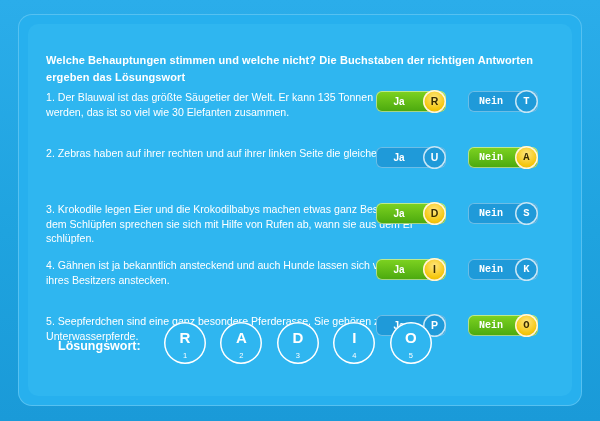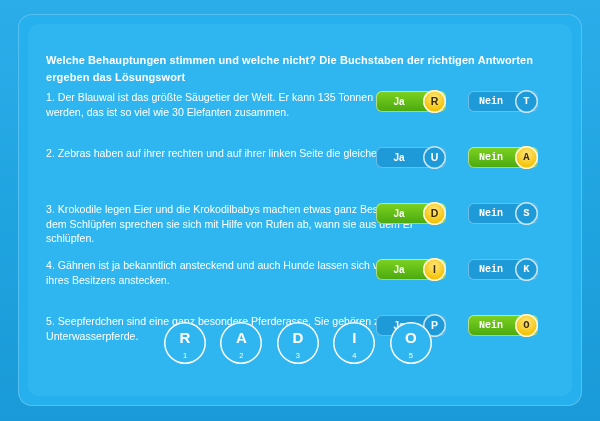--- a/index.html
+++ b/index.html
@@ -276,20 +276,21 @@
             <div class="opt right selected">
               <span class="label">Nein</span>
               <span class="letter">O</span>
             </div>
           </div>
         </div>
 
       </div>
 
       <div class="solution">
+        <div class="solution-label">Lösungswort:</div>
         <div class="slots">
           <div class="slot">
             <span class="sl-letter">R</span>
             <span class="sl-index">1</span>
           </div>
           <div class="slot">
             <span class="sl-letter">A</span>
             <span class="sl-index">2</span>
           </div>
           <div class="slot">

